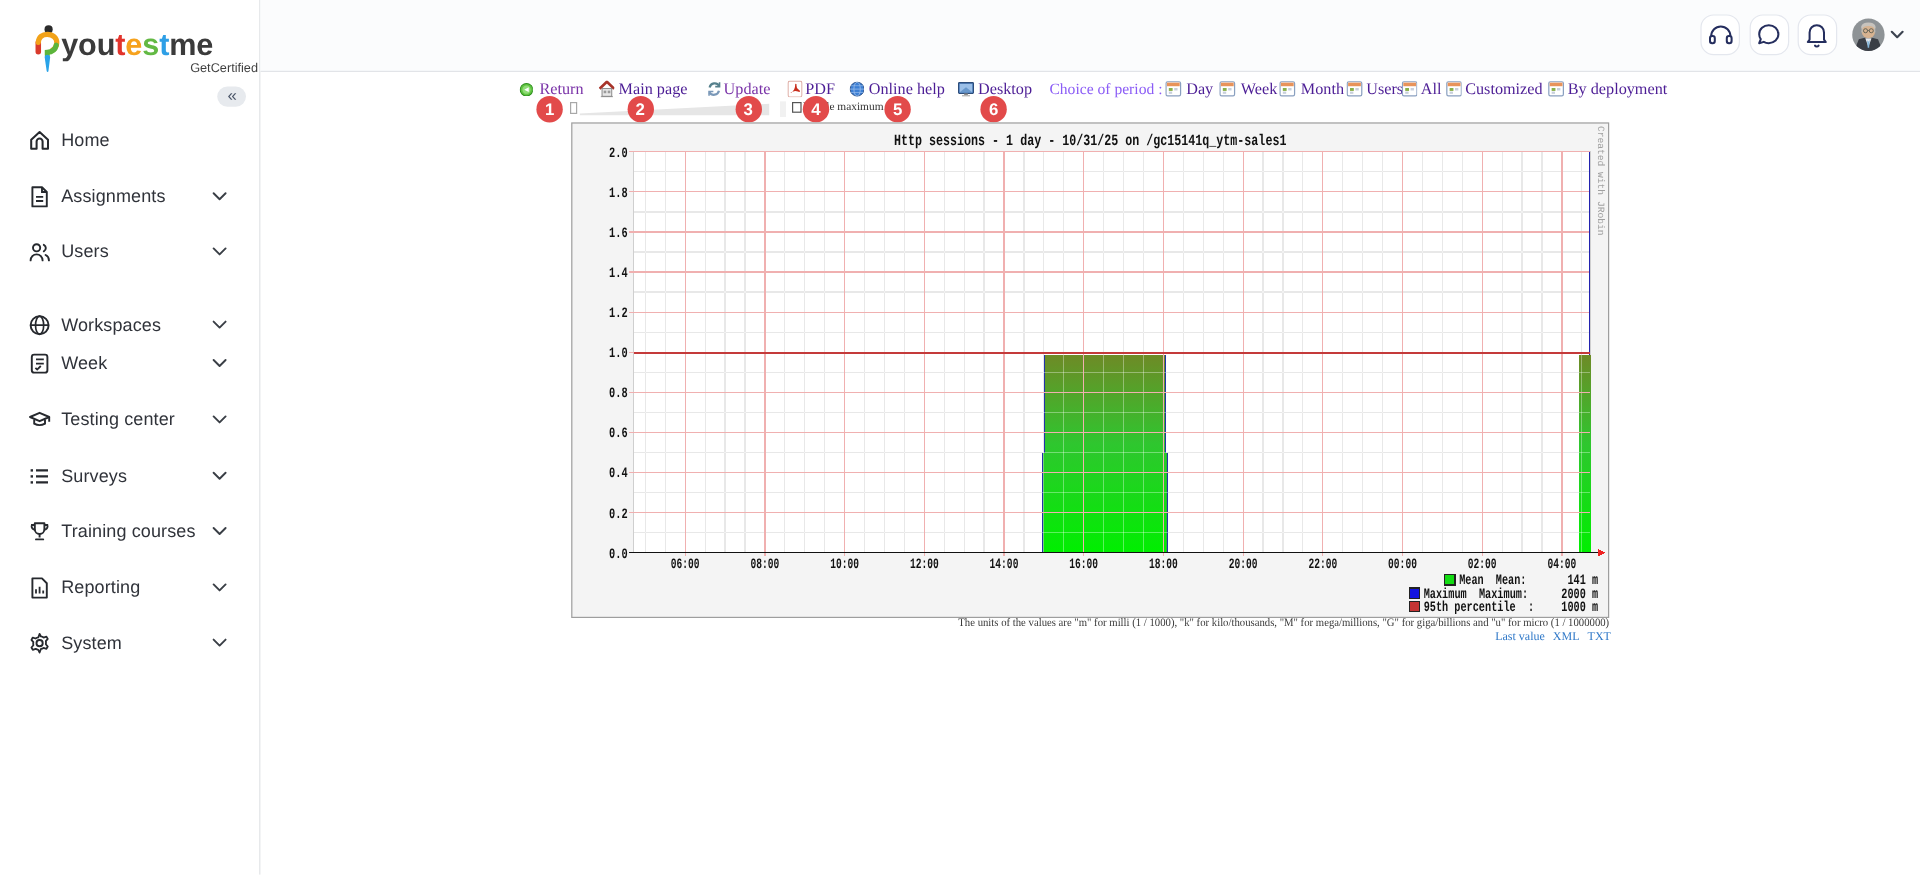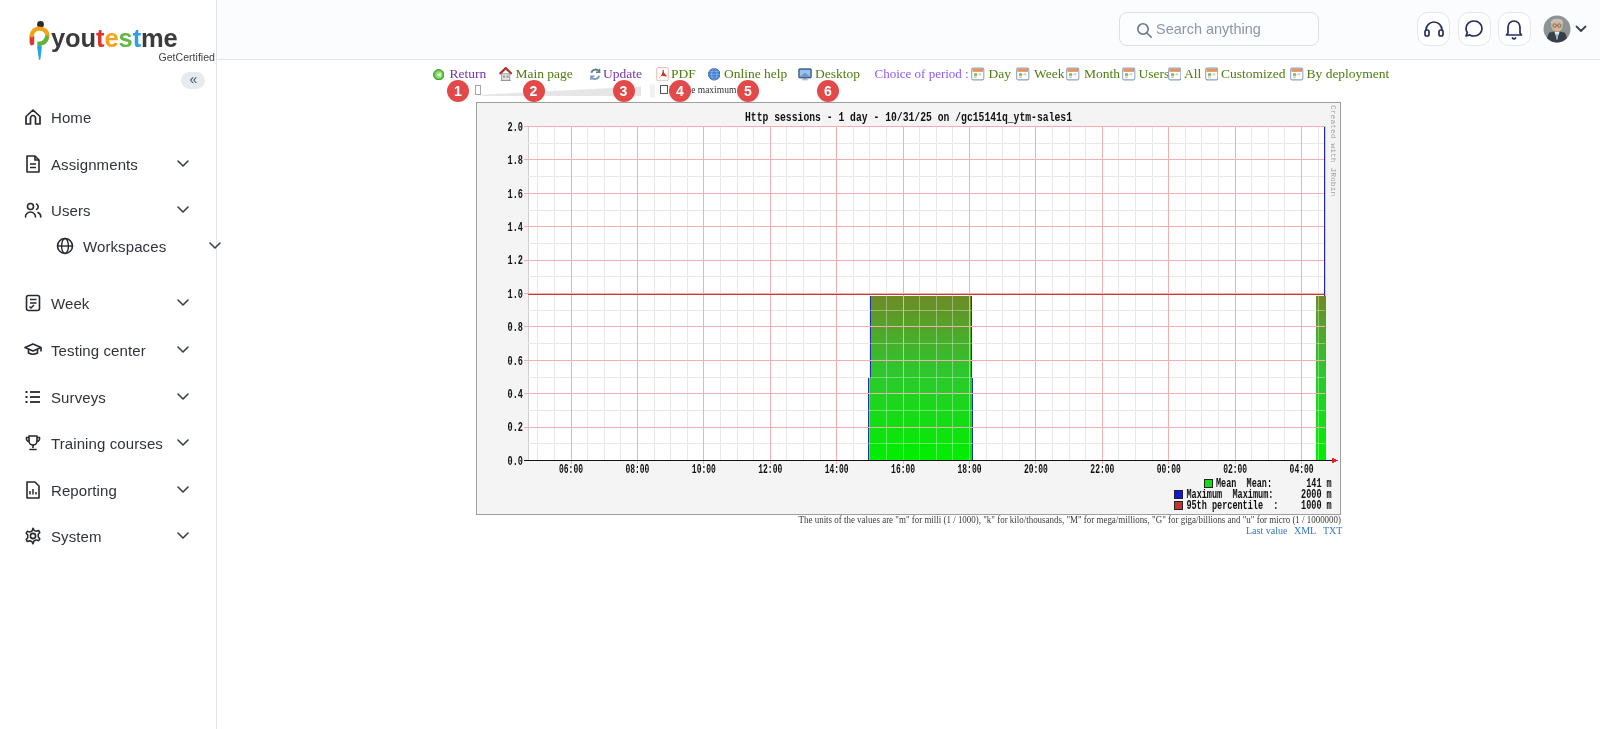--- a/index.html
+++ b/index.html
@@ -19,21 +19,21 @@
 
 
 #header { left:217px; top:0; width:1383px; height:60px; background:#fbfcfd; border-bottom:1px solid #e2e4e8; }
 #search { position:absolute; left:902px; top:12px; width:200px; height:34px; background:#fcfdfe; border:1px solid #dce0e6; border-radius:8px; }
 #search .ph { position:absolute; left:36px; top:8px; font-size:14.5px; color:#8d97a5; }
 .hbtn { position:absolute; top:12px; width:33px; height:34px; background:#fff; border:1px solid #e4e7ee; border-radius:11px; }
 .hbtn svg { position:absolute; left:50%; top:50%; transform:translate(-50%,-50%); }
 
 
 .tserif { font-family:"Liberation Serif", serif; font-size:13.5px; white-space:nowrap; }
-a.blue { color:#4d7c0f; text-decoration:none; }
+a.blue { color:#4c1d95; text-decoration:none; }
 a.purple { color:#7a33a8; text-decoration:none; }
 .tico { position:absolute; top:67px; }
 .tlink { position:absolute; top:65.5px; }
 .numc { position:absolute; width:22px; height:22px; border-radius:50%; background:#e24a4a; color:#fff; font-size:14px; font-weight:bold; text-align:center; line-height:22px; }
 
 
 #card { left:476px; top:102px; width:865px; height:413px; background:#f4f4f4; border:1px solid #9e9e9e; }
 .mono { font-family:"Liberation Mono", monospace; }
 #units { top:515px; left:700px; width:641px; text-align:right; font-family:"Liberation Serif", serif; font-size:9.5px; color:#3a3a3a; transform-origin:right center; transform:scaleX(0.94); }
 #links2 { top:524.5px; left:1180px; width:160px; font-family:"Liberation Serif", serif; font-size:10px; }
@@ -76,21 +76,21 @@
         <circle cx="7.5" cy="6.5" r="3" fill="none" stroke="#26292e" stroke-width="1.6"></circle>
         <path d="M2.5 17 a5 5 0 0 1 10 0" fill="none" stroke="#26292e" stroke-width="1.6" stroke-linecap="round"></path>
         <path d="M13.5 4 a3 3 0 0 1 0 5.4" fill="none" stroke="#26292e" stroke-width="1.6" stroke-linecap="round"></path>
         <path d="M15 12.5 a5 5 0 0 1 2.8 4.5" fill="none" stroke="#26292e" stroke-width="1.6" stroke-linecap="round"></path>
       </svg>
       <span class="lbl">Users</span>
       <svg class="chev" width="14" height="9" viewBox="0 0 14 9">
         <path d="M2 1.5 L7 6.5 L12 1.5" fill="none" stroke="#3a3f46" stroke-width="1.6" stroke-linecap="round" stroke-linejoin="round"></path>
       </svg>
     </div>
-    <div class="mi" style="top: 234px; margin-left: 32px;">
+    <div class="mi" style="top: 259px;">
       <svg width="20" height="20" viewBox="0 0 20 20">
         <circle cx="10" cy="10" r="7.5" fill="none" stroke="#26292e" stroke-width="1.6"></circle>
         <ellipse cx="10" cy="10" rx="3.4" ry="7.5" fill="none" stroke="#26292e" stroke-width="1.4"></ellipse>
         <line x1="2.5" y1="10" x2="17.5" y2="10" stroke="#26292e" stroke-width="1.4"></line>
         <path d="M3.5 6 a12 12 0 0 1 13 0 M3.5 14 a12 12 0 0 0 13 0" fill="none" stroke="#26292e" stroke-width="0"></path>
       </svg>
       <span class="lbl">Workspaces</span>
       <svg class="chev" width="14" height="9" viewBox="0 0 14 9">
         <path d="M2 1.5 L7 6.5 L12 1.5" fill="none" stroke="#3a3f46" stroke-width="1.6" stroke-linecap="round" stroke-linejoin="round"></path>
       </svg>
@@ -163,27 +163,20 @@
         <path d="M10 2.2 l1.1 2.2 a6 6 0 0 1 2.2 0.9 l2.4-0.8 1.1 1.9 -1.6 1.9 a6 6 0 0 1 0 2.6 l1.6 1.9 -1.1 1.9 -2.4-0.8 a6 6 0 0 1 -2.2 0.9 L10 17.8 l-1.1-2.2 a6 6 0 0 1 -2.2-0.9 l-2.4 0.8 -1.1-1.9 1.6-1.9 a6 6 0 0 1 0-2.6 L3.2 7.2 l1.1-1.9 2.4 0.8 a6 6 0 0 1 2.2-0.9 Z" fill="none" stroke="#26292e" stroke-width="1.5" stroke-linejoin="round"></path>
       </svg>
       <span class="lbl">System</span>
       <svg class="chev" width="14" height="9" viewBox="0 0 14 9">
         <path d="M2 1.5 L7 6.5 L12 1.5" fill="none" stroke="#3a3f46" stroke-width="1.6" stroke-linecap="round" stroke-linejoin="round"></path>
       </svg>
     </div>
   </div>
 
 <div id="header" class="abs">
-  <div id="search">
-    <svg style="position:absolute;left:16px;top:9px" width="17" height="17" viewBox="0 0 17 17">
-        <circle cx="7" cy="7" r="5.2" fill="none" stroke="#6a7585" stroke-width="1.6"></circle>
-        <line x1="11" y1="11" x2="15.2" y2="15.2" stroke="#6a7585" stroke-width="1.6" stroke-linecap="round"></line>
-      </svg>
-    <div class="ph">Search anything</div>
-  </div>
   <div class="hbtn" style="left:1200px">
       <svg width="24" height="24" viewBox="0 0 24 24" fill="none" stroke="#252e5e" stroke-width="1.7" stroke-linecap="round" stroke-linejoin="round">
         <path d="M4 13 a8 8 0 0 1 16 0"></path>
         <rect x="3" y="13" width="4" height="6" rx="1.8"></rect>
         <rect x="17" y="13" width="4" height="6" rx="1.8"></rect>
       </svg>
     </div>
   <div class="hbtn" style="left:1240.5px">
       <svg width="24" height="24" viewBox="0 0 24 24" fill="none" stroke="#252e5e" stroke-width="1.7" stroke-linecap="round" stroke-linejoin="round">
         <path d="M12 4 a8 7.5 0 0 1 0 15 a8 8 0 0 1 -4.2-1.1 L4 19 l1.3-3.4 A7.5 7.5 0 0 1 4 11.5 a8 7.5 0 0 1 8-7.5z"></path>

